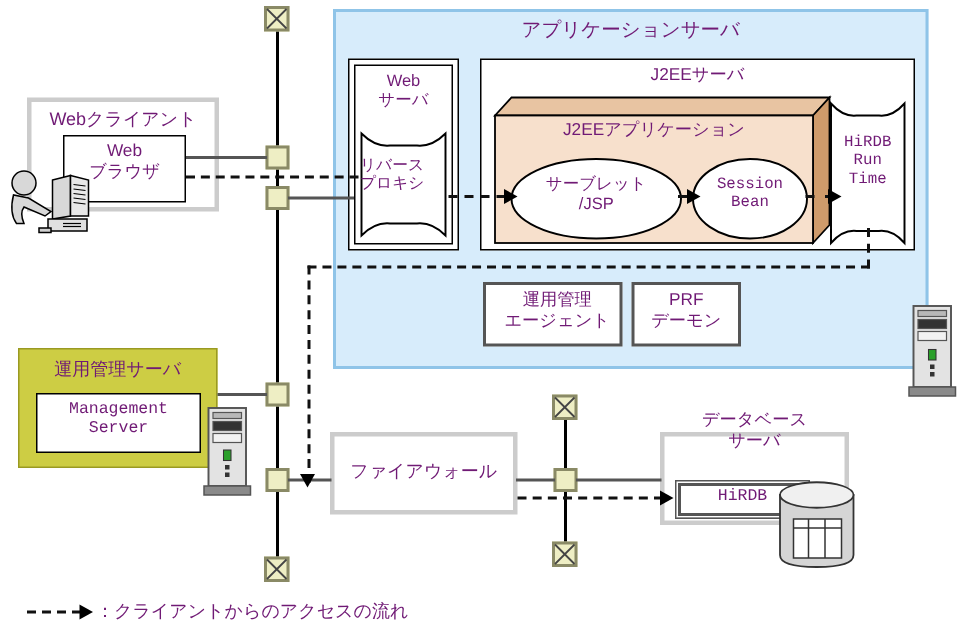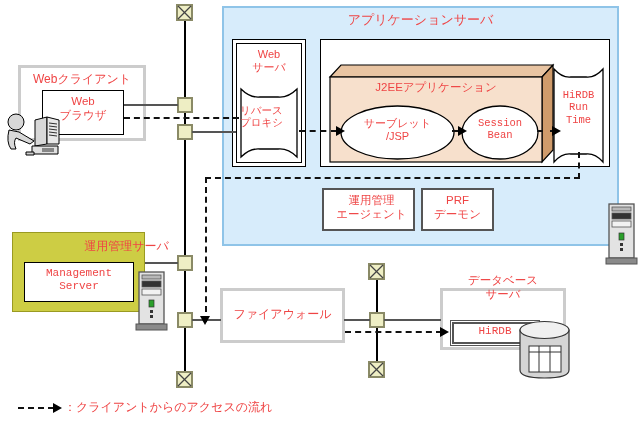--- a/index.html
+++ b/index.html
@@ -16,21 +16,21 @@
     height: 423px;
     background: #ffffff;
     overflow: hidden;
   }
   .abs { position: absolute; }
 
   
   .lbl {
     position: absolute;
     text-align: center;
-    color: #ef4444;
+    color: #701a75;
     line-height: 1.18;
     white-space: pre;
     letter-spacing: 0px;
   }
   .mono { font-family: "Liberation Mono", "DejaVu Sans Mono", monospace; }
 
   
   .appsvr-box {
     background: #d7ecfb;
     border: 2px solid #8fc4e8;
@@ -115,20 +115,21 @@
   <div class="lbl" style="left:236px; top:48px; width:66px; font-size:11px;">Web
 サーバ</div>
 
   <svg class="abs" style="left:240px; top:88px;" width="58" height="70">
     <path d="M1,1 Q10,10 20,9 L38,9 Q48,10 57,1 L57,69 Q48,60 38,61 L20,61 Q10,60 1,69 Z" fill="#ffffff" stroke="#000000" stroke-width="1.3"></path>
   </svg>
   <div class="lbl" style="left:240px; top:104px; width:34px; font-size:10.5px;">リバース
 プロキシ</div>
 
   <div class="abs thin-box" style="left:320px; top:39px; width:290px; height:128px;"></div>
+  <div class="lbl" style="left:320px; top:44px; width:290px; font-size:11.5px;">J2EEサーバ</div>
 
   <svg class="abs" style="left:330px; top:65px;" width="224" height="98">
 
     <polygon points="0,12 11,0 223,0 212,12" fill="#e8c4a2" stroke="#000" stroke-width="1.2"></polygon>
 
     <polygon points="212,12 223,0 223,85 212,97" fill="#cf9b6b" stroke="#000" stroke-width="1.2"></polygon>
 
     <rect x="0" y="12" width="212" height="85" fill="#f7e0cc" stroke="#000" stroke-width="1.2"></rect>
   </svg>
   <div class="lbl" style="left:330px; top:81px; width:212px; font-size:11.5px;">J2EEアプリケーション</div>
@@ -185,21 +186,21 @@
       <line x1="47" y1="18" x2="55" y2="19"></line>
       <line x1="47" y1="21" x2="55" y2="22"></line>
       <line x1="47" y1="24" x2="55" y2="25"></line>
       <line x1="47" y1="27" x2="55" y2="28"></line>
       <line x1="40" y1="41" x2="52" y2="41"></line>
       <line x1="40" y1="43" x2="52" y2="43"></line>
     </g>
   </svg>
 
   <div class="abs olive-box" style="left:12px; top:232px; width:133px; height:80px;"></div>
-  <div class="lbl" style="left:12px; top:239px; width:133px; font-size:12px;margin-left:48px;">運用管理サーバ</div>
+  <div class="lbl" style="left:12px; top:239px; width:133px; font-size:12px;">運用管理サーバ</div>
   <div class="abs thin-box" style="left:24px; top:262px; width:110px; height:40px;"></div>
   <div class="lbl mono" style="left:24px; top:267px; width:110px; font-size:11px;">Management
 Server</div>
 
   <svg class="abs" style="left:136px; top:272px;" width="32" height="60">
     <rect x="3" y="0" width="25" height="52" fill="#e3e3e3" stroke="#555" stroke-width="1.3"></rect>
     <rect x="6" y="3" width="19" height="4" fill="#b8b8b8" stroke="#555" stroke-width="0.8"></rect>
     <rect x="6" y="9" width="19" height="6" fill="#333333" stroke="#555" stroke-width="0.8"></rect>
     <rect x="6" y="17" width="19" height="6" fill="#f2f2f2" stroke="#555" stroke-width="0.8"></rect>
     <rect x="13" y="28" width="5" height="7" fill="#2aa02a" stroke="#333" stroke-width="0.7"></rect>

